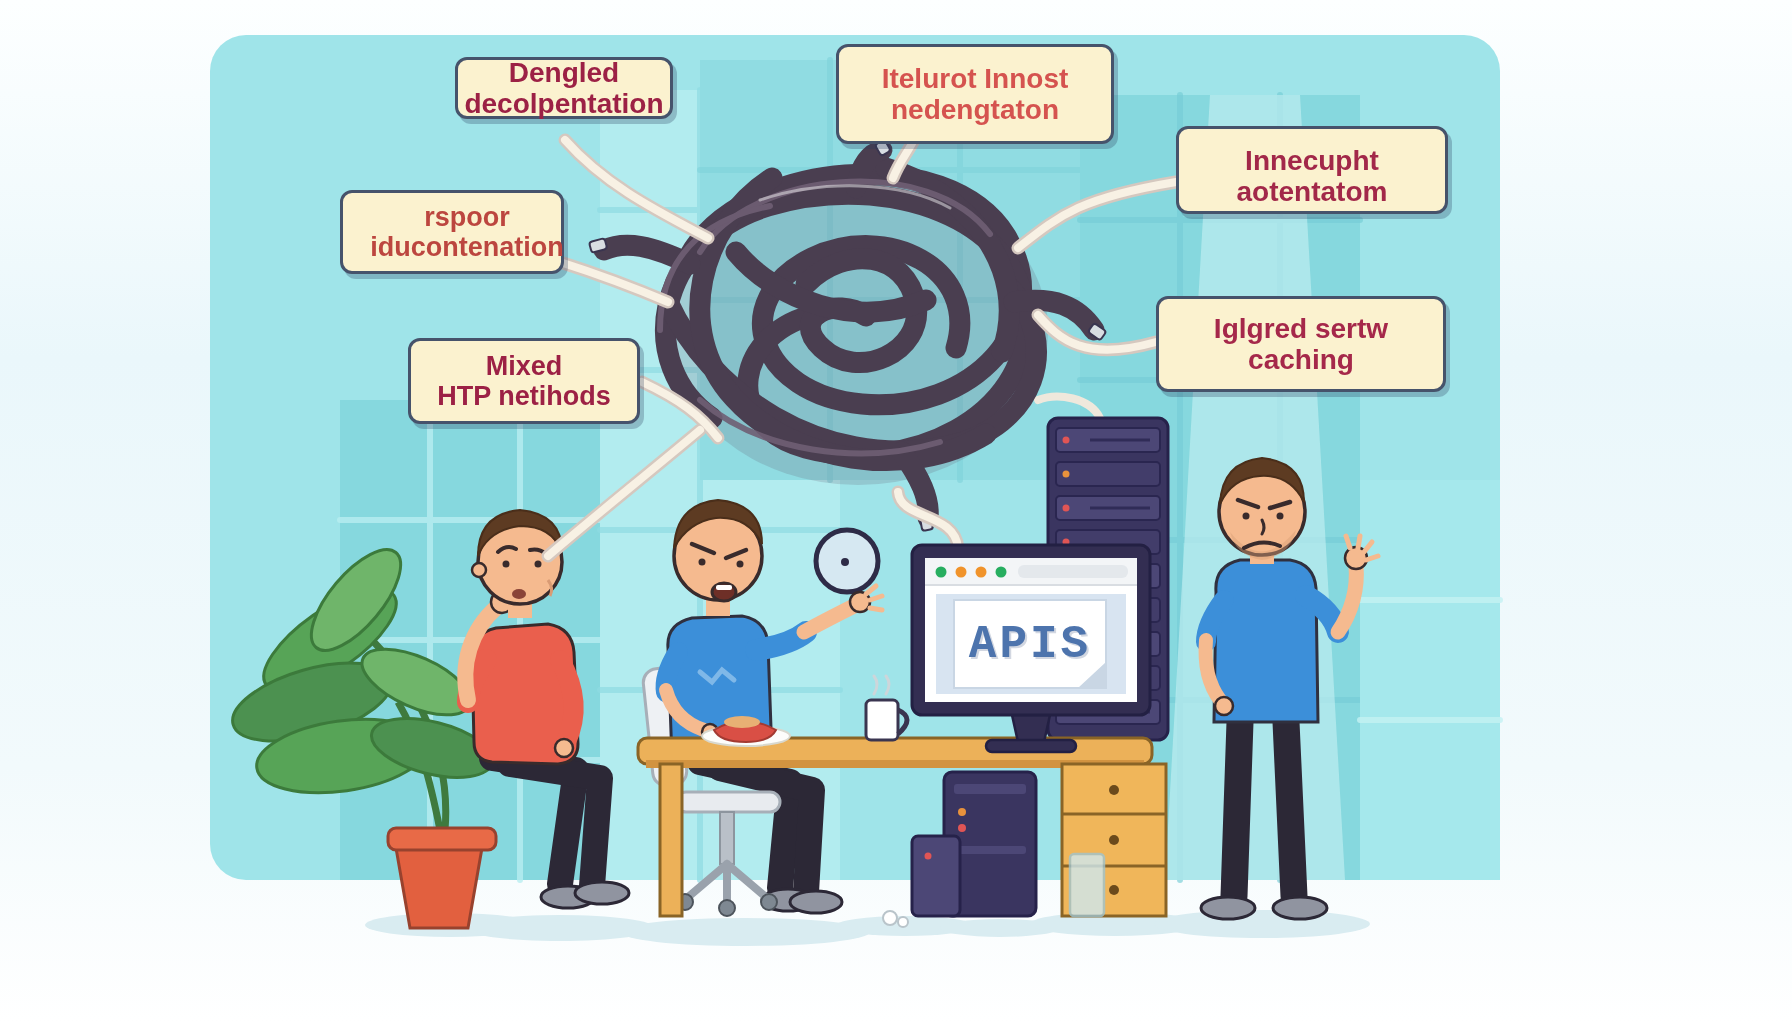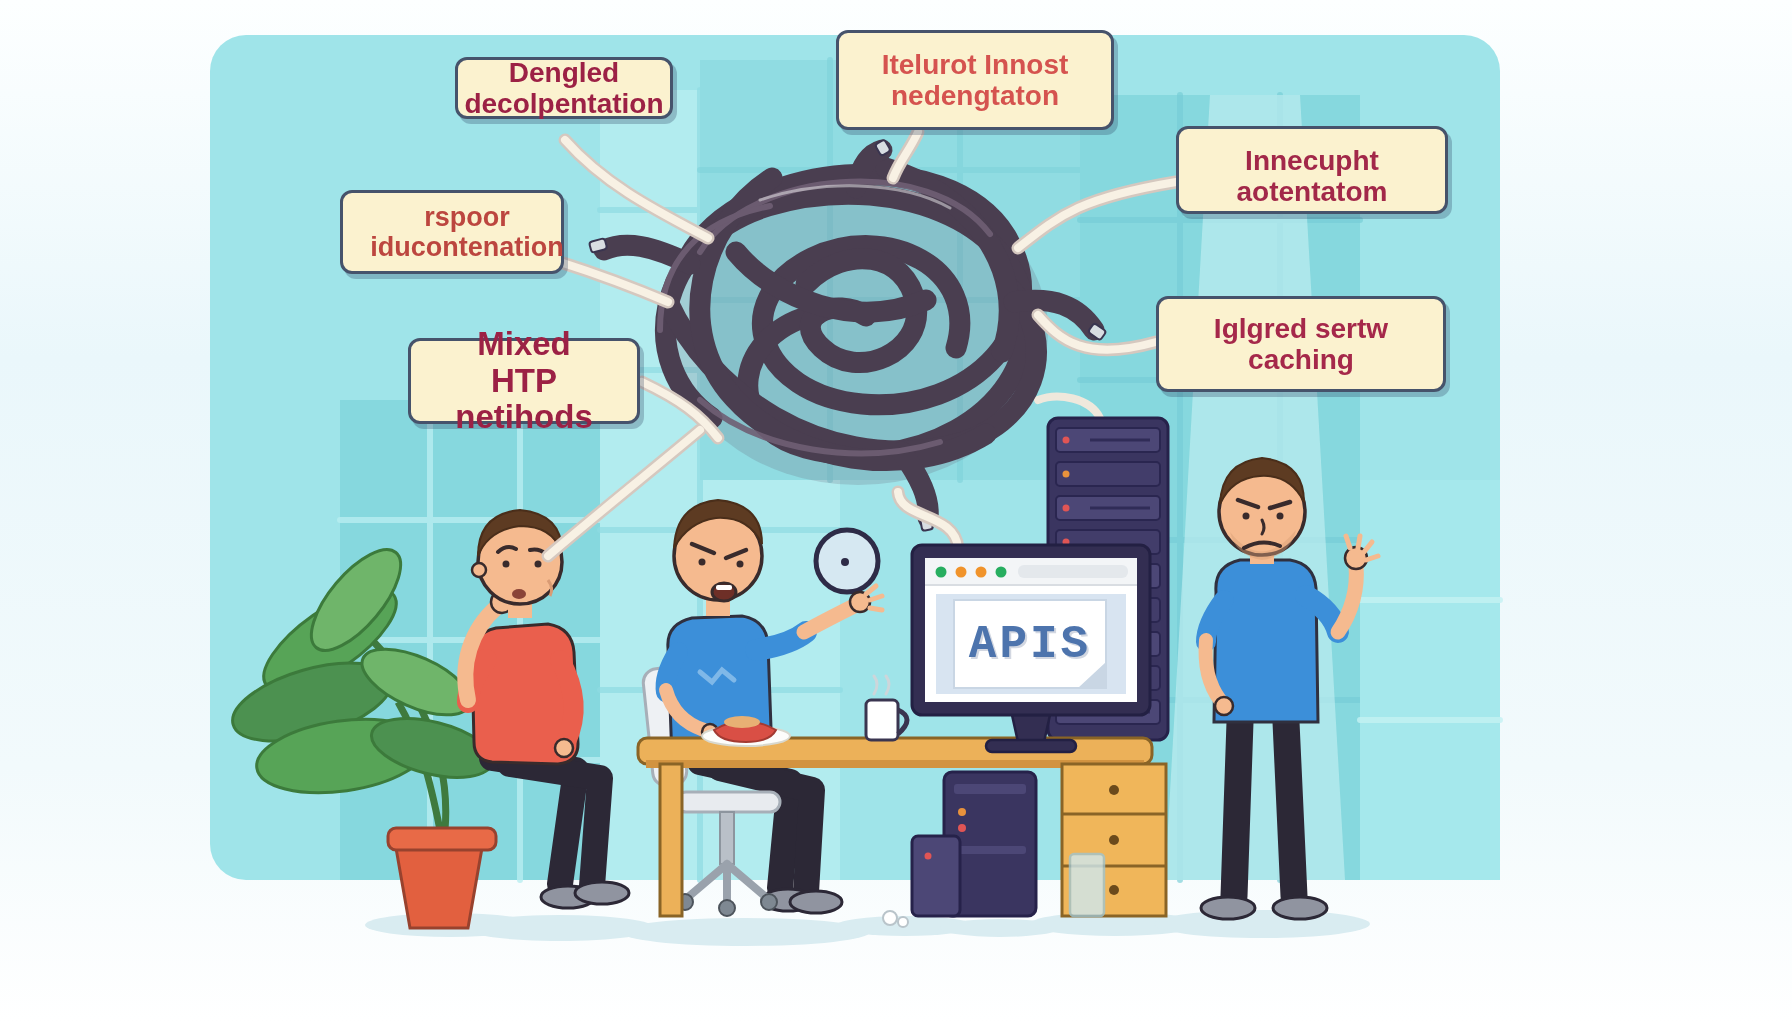--- a/index.html
+++ b/index.html
@@ -17,24 +17,24 @@
     box-shadow:4px 5px 0 rgba(44,62,94,.28);
     display:flex;align-items:center;justify-content:center;
     text-align:center;
     font-weight:bold;
     white-space:pre-line;
     line-height:1.12;
     padding:4px 10px;
     box-sizing:border-box;
   }
   .c1{left:455px;top:57px;width:218px;height:62px;font-size:28px;}
-  .c2{left:836px;top:30px;width:278px;height:100px;font-size:28px;}
+  .c2{left:836px;top:44px;width:278px;height:100px;font-size:28px;}
   .c3{left:1176px;top:126px;width:272px;height:88px;font-size:28px;}
   .c4{left:340px;top:190px;width:224px;height:84px;font-size:27px;padding-left:40px;}
-  .c5{left:408px;top:338px;width:232px;height:86px;font-size:33px;}
+  .c5{left:408px;top:338px;width:232px;height:86px;font-size:27px;}
   .c6{left:1156px;top:296px;width:290px;height:96px;font-size:28px;}
   .apis{
     position:absolute;left:954px;top:604px;width:152px;height:82px;
     display:flex;align-items:center;justify-content:center;
     font-family:Liberation Mono, monospace;
     font-weight:bold;font-size:46px;letter-spacing:3px;
     text-shadow:2px 2px 0 rgba(76,97,134,.25);
   }
 </style>
 </head>

